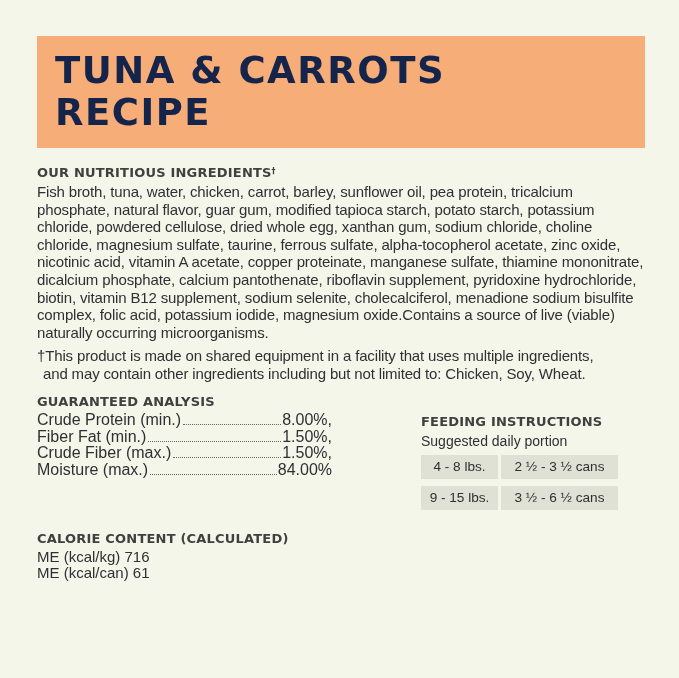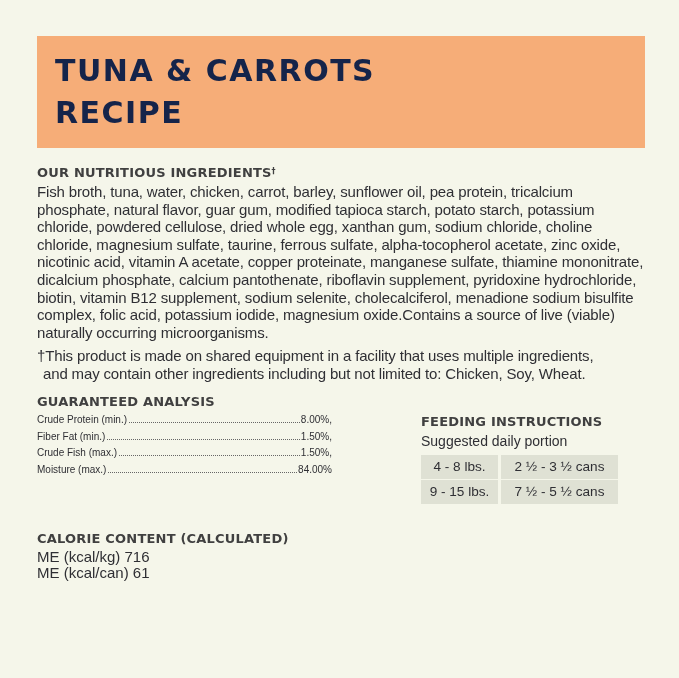--- a/index.html
+++ b/index.html
@@ -16,21 +16,21 @@
       left: 37px; top: 36px;
       width: 608px; height: 112px;
       background: #f6ad78;
     }
     .banner-title {
       position: absolute;
       left: 18px; top: 14px;
       margin: 0;
       font-family: "DejaVu Sans", sans-serif;
       font-weight: bold;
-      font-size: 30px;
+      font-size: 37px;
       line-height: 42px;
       letter-spacing: 1.5px;
       color: #15244a;
       white-space: pre-line;
     }
     .section { position: absolute; }
     .heading {
       font-family: "DejaVu Sans", sans-serif;
       font-weight: bold;
       font-size: 13px;
@@ -44,27 +44,27 @@
       font-size: 15px;
       line-height: 17.6px;
       color: #2f2f34;
       margin: 0;
     }
     #ingredients { left: 37px; top: 164px; width: 608px; }
     #ingredients .body-text { letter-spacing: -0.15px; }
     .footnote { margin-top: 6px; }
     .footnote .line2 { padding-left: 6px; display: block; }
     #analysis { left: 37px; top: 393px; width: 295px; }
-    .ga-row { display: flex; align-items: baseline; font-size: 10px; line-height: 16.5px; color: #2f2f34; }
+    .ga-row { display: flex; align-items: baseline; font-size: 16px; line-height: 16.5px; color: #2f2f34; }
     .ga-label { white-space: nowrap; }
     .ga-dots { flex: 1; border-bottom: 1px dotted #666; margin: 0 1px 3px 2px; }
     .ga-value { white-space: nowrap; }
     #feeding { left: 421px; top: 413px; width: 205px; }
     .subhead { font-size: 14px; line-height: 19px; color: #2f2f34; margin: 0 0 4px 0; }
-    .feed-table { display: grid; grid-template-columns: 77px 117px; gap: 1px 3px; }
+    .feed-table { display: grid; grid-template-columns: 77px 117px; gap: 7px 3px; }
     .feed-cell {
       background: #dfe1d4;
       font-size: 13.6px;
       text-align: center;
       height: 24px;
       line-height: 24px;
       color: #2f2f34;
     }
     #calorie { left: 37px; top: 530px; width: 300px; }
     #calorie .body-text { line-height: 16px; }
@@ -92,39 +92,39 @@
     <span class="ga-label">Crude Protein (min.)</span>
     <span class="ga-dots"></span>
     <span class="ga-value">8.00%,</span>
   </div>
   <div class="ga-row">
     <span class="ga-label">Fiber Fat (min.)</span>
     <span class="ga-dots"></span>
     <span class="ga-value">1.50%,</span>
   </div>
   <div class="ga-row">
-    <span class="ga-label">Crude Fish (max.)</span>
+    <span class="ga-label">Crude Fiber (max.)</span>
     <span class="ga-dots"></span>
     <span class="ga-value">1.50%,</span>
   </div>
   <div class="ga-row">
     <span class="ga-label">Moisture (max.)</span>
     <span class="ga-dots"></span>
     <span class="ga-value">84.00%</span>
   </div>
 </div>
 
 <div class="section" id="feeding">
   <h2 class="heading">FEEDING INSTRUCTIONS</h2>
   <p class="subhead">Suggested daily portion</p>
   <div class="feed-table">
     <div class="feed-cell">4 - 8 lbs.</div>
     <div class="feed-cell">2 ½ - 3 ½ cans</div>
     <div class="feed-cell">9 - 15 lbs.</div>
-    <div class="feed-cell">7 ½ - 5 ½ cans</div>
+    <div class="feed-cell">3 ½ - 6 ½ cans</div>
   </div>
 </div>
 
 <div class="section" id="calorie">
   <h2 class="heading">CALORIE CONTENT (CALCULATED)</h2>
   <p class="body-text">ME (kcal/kg) 716</p>
   <p class="body-text">ME (kcal/can) 61</p>
 </div>
 
 </body></html>

